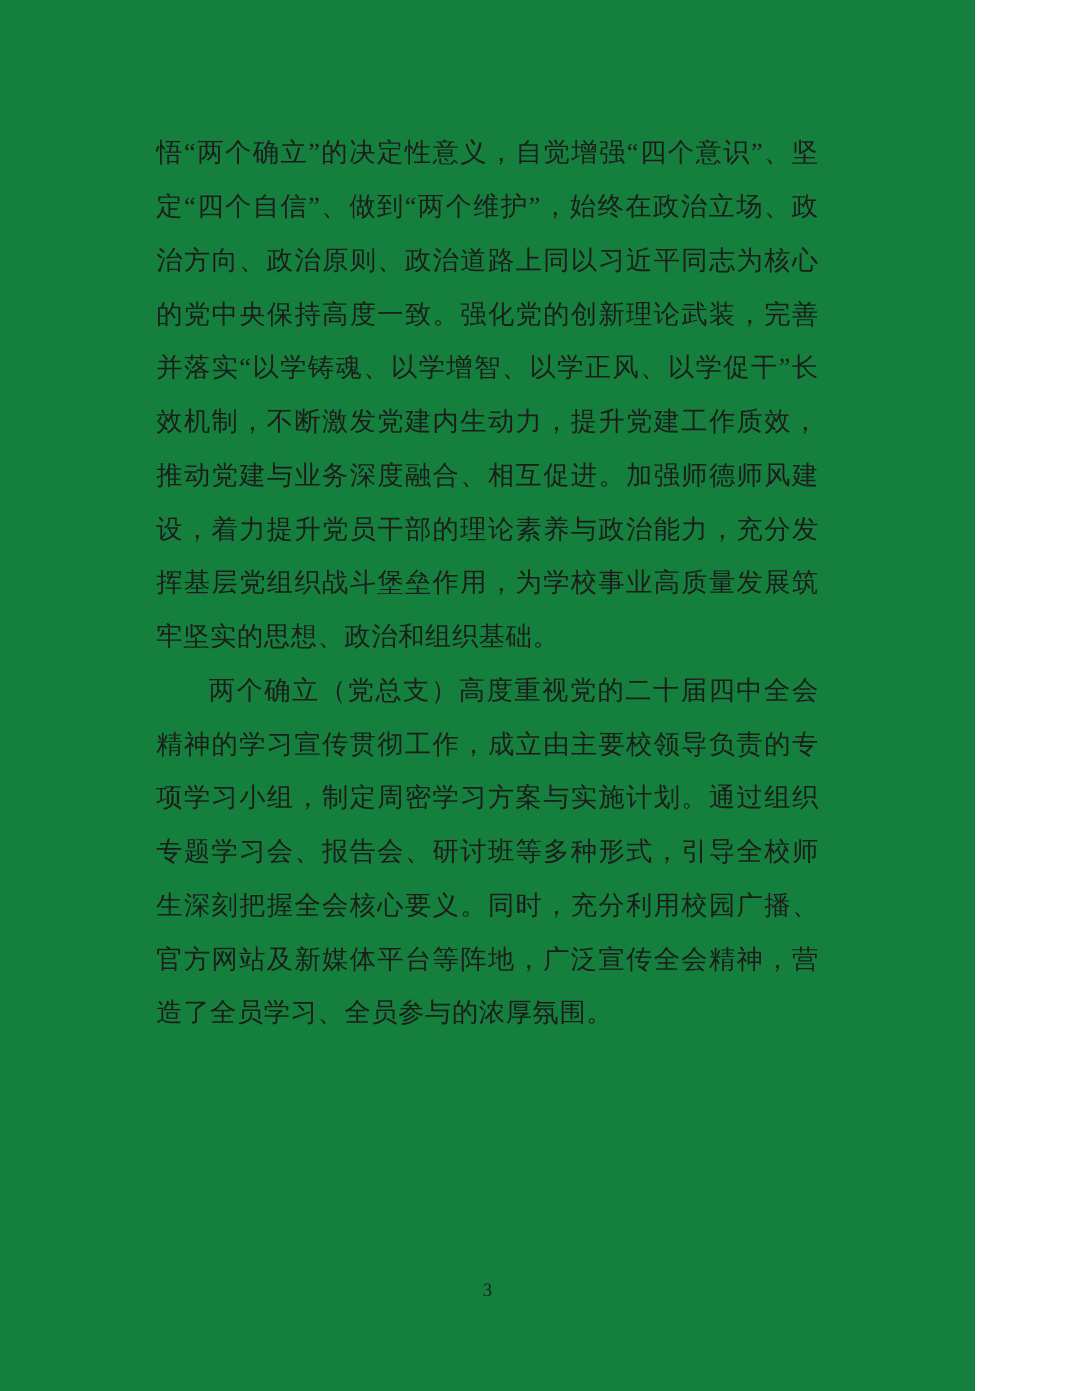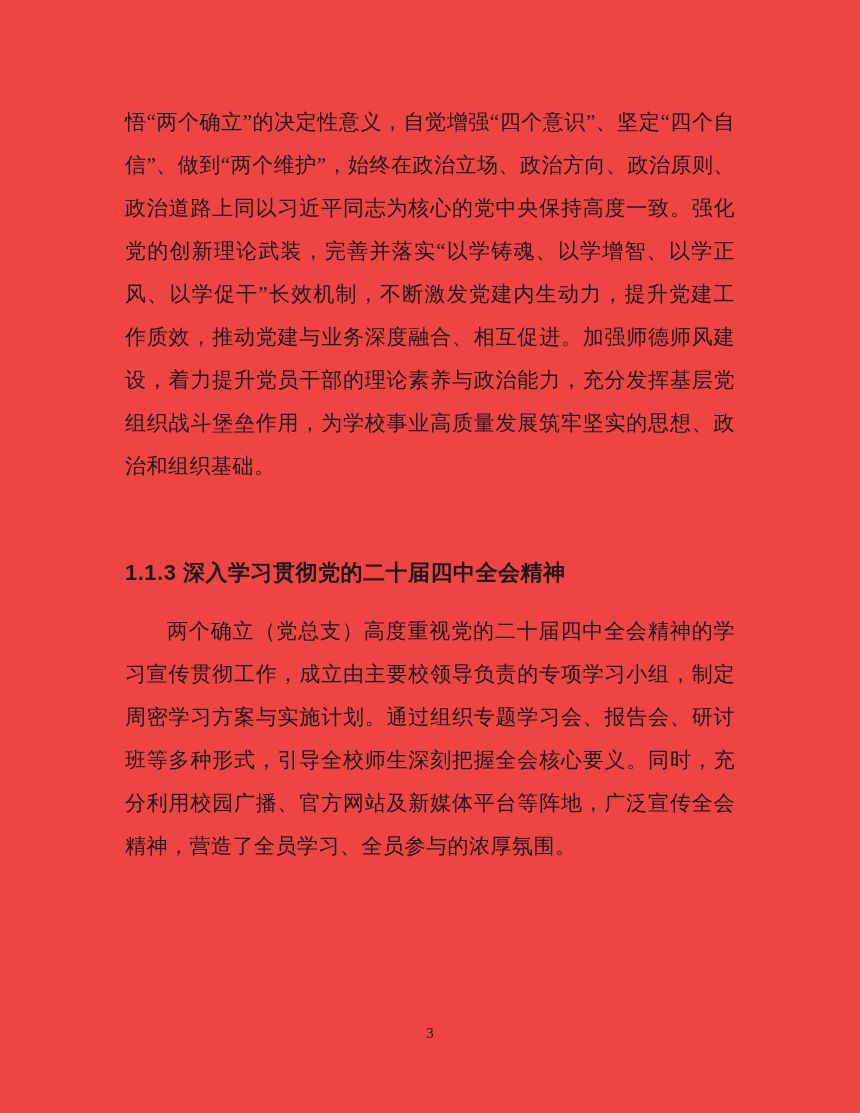--- a/index.html
+++ b/index.html
@@ -2,23 +2,23 @@
 <html lang="zh"><head>
 <meta charset="utf-8">
 <style>
   html, body {
     margin: 0;
     padding: 0;
     background: #ffffff;
   }
   .page {
     position: relative;
-    width: 860px;
+    width: 780px;
     height: 1113px;
-    background: #ef4444;
+    background: #15803d;
     overflow: hidden;
     font-family: "Liberation Serif", "DejaVu Serif", serif;
     color: #1c1c1c;
   }
   .content {
     padding: 101px 125px 0 125px;
   }
   p.body-text {
     margin: 0;
     font-size: 21px;
@@ -51,20 +51,19 @@
     color: #1c1c1c;
   }
 </style>
 </head>
 <body>
 
 <div class="page">
   <div class="content">
     <p class="body-text">悟“两个确立”的决定性意义，自觉增强“四个意识”、坚定“四个自信”、做到“两个维护”，始终在政治立场、政治方向、政治原则、政治道路上同以习近平同志为核心的党中央保持高度一致。强化党的创新理论武装，完善并落实“以学铸魂、以学增智、以学正风、以学促干”长效机制，不断激发党建内生动力，提升党建工作质效，推动党建与业务深度融合、相互促进。加强师德师风建设，着力提升党员干部的理论素养与政治能力，充分发挥基层党组织战斗堡垒作用，为学校事业高质量发展筑牢坚实的思想、政治和组织基础。</p>
 
-    <h3 class="section-heading">1.1.3 深入学习贯彻党的二十届四中全会精神</h3>
 
     <p class="body-text first-line-indent">两个确立（党总支）高度重视党的二十届四中全会精神的学习宣传贯彻工作，成立由主要校领导负责的专项学习小组，制定周密学习方案与实施计划。通过组织专题学习会、报告会、研讨班等多种形式，引导全校师生深刻把握全会核心要义。同时，充分利用校园广播、官方网站及新媒体平台等阵地，广泛宣传全会精神，营造了全员学习、全员参与的浓厚氛围。</p>
 
   </div>
 
   <div class="page-footer">3</div>
 </div>
 
 </body></html>

